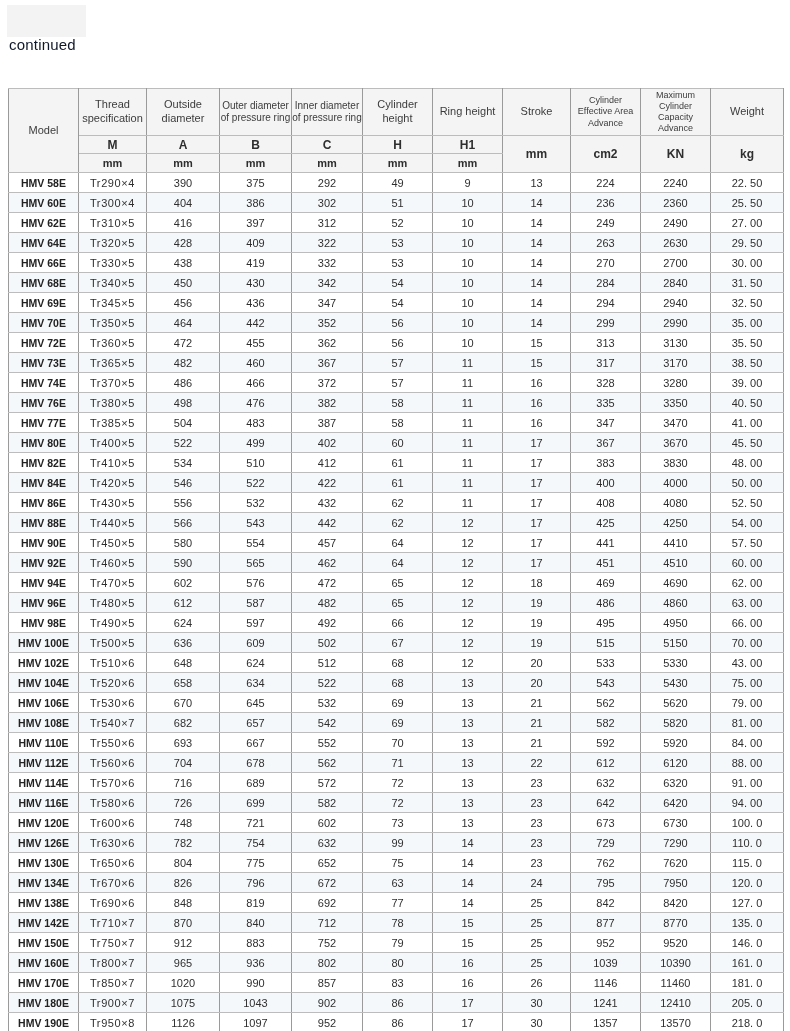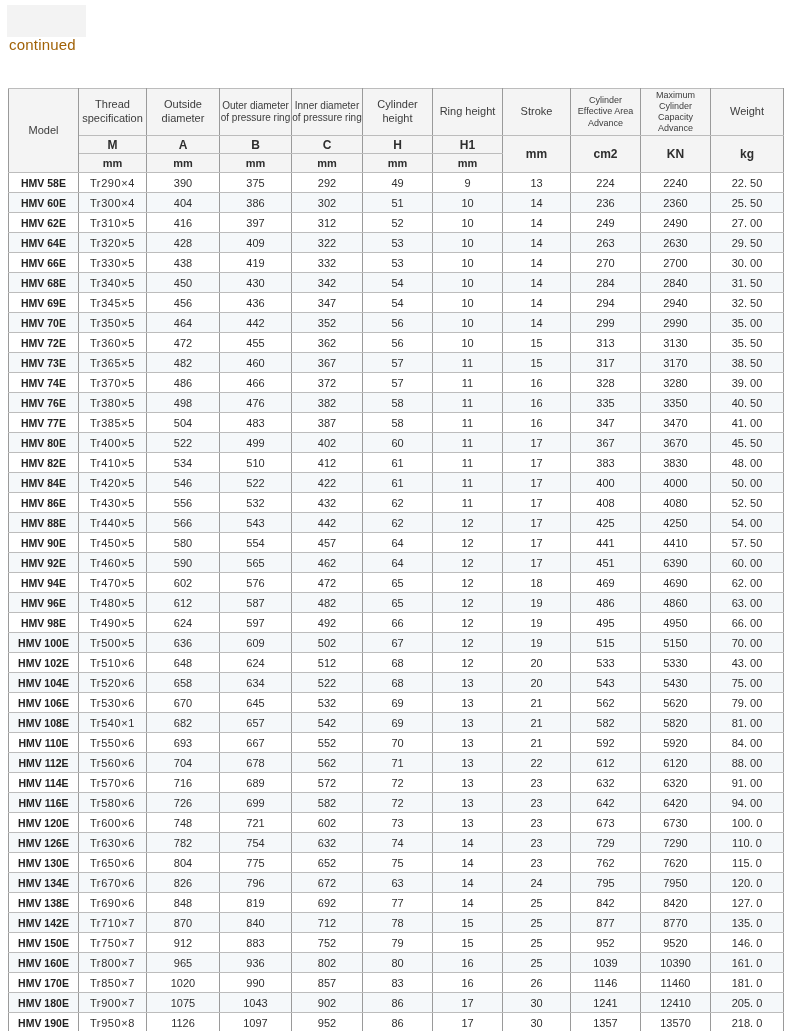--- a/index.html
+++ b/index.html
@@ -5,21 +5,21 @@
   html,body{margin:0;padding:0;}
   body{
     width:790px;height:1031px;background:#ffffff;position:relative;
     font-family:"Liberation Sans","DejaVu Sans",sans-serif;color:#333;
     -webkit-font-smoothing:antialiased;
   }
   .logo-placeholder{
     position:absolute;left:7px;top:5px;width:79px;height:32px;background:#f3f3f3;
   }
   .continued{
-    position:absolute;left:9px;top:36px;font-size:15px;color:#a16207;letter-spacing:.2px;
+    position:absolute;left:9px;top:36px;font-size:15px;color:#0f172a;letter-spacing:.2px;
   }
   table.spec{
     position:absolute;left:8px;top:88px;width:775px;
     border-collapse:collapse;table-layout:fixed;
     border:1px solid #6e6e6e;
   }
   table.spec th, table.spec td{
     border-left:1px solid #9a9a9a;border-right:1px solid #9a9a9a;
     border-top:1px solid #bcbcbc;border-bottom:1px solid #bcbcbc;
     padding:0;text-align:center;vertical-align:middle;overflow:hidden;
@@ -354,21 +354,21 @@
       <tr>
         <td>HMV 92E</td>
         <td>Tr460×5</td>
         <td>590</td>
         <td>565</td>
         <td>462</td>
         <td>64</td>
         <td>12</td>
         <td>17</td>
         <td>451</td>
-        <td>6390</td>
+        <td>4510</td>
         <td>60. 00</td>
       </tr>
       <tr>
         <td>HMV 94E</td>
         <td>Tr470×5</td>
         <td>602</td>
         <td>576</td>
         <td>472</td>
         <td>65</td>
         <td>12</td>
@@ -450,21 +450,21 @@
         <td>532</td>
         <td>69</td>
         <td>13</td>
         <td>21</td>
         <td>562</td>
         <td>5620</td>
         <td>79. 00</td>
       </tr>
       <tr>
         <td>HMV 108E</td>
-        <td>Tr540×1</td>
+        <td>Tr540×7</td>
         <td>682</td>
         <td>657</td>
         <td>542</td>
         <td>69</td>
         <td>13</td>
         <td>21</td>
         <td>582</td>
         <td>5820</td>
         <td>81. 00</td>
       </tr>
@@ -532,21 +532,21 @@
         <td>673</td>
         <td>6730</td>
         <td>100. 0</td>
       </tr>
       <tr>
         <td>HMV 126E</td>
         <td>Tr630×6</td>
         <td>782</td>
         <td>754</td>
         <td>632</td>
-        <td>74</td>
+        <td>99</td>
         <td>14</td>
         <td>23</td>
         <td>729</td>
         <td>7290</td>
         <td>110. 0</td>
       </tr>
       <tr>
         <td>HMV 130E</td>
         <td>Tr650×6</td>
         <td>804</td>

